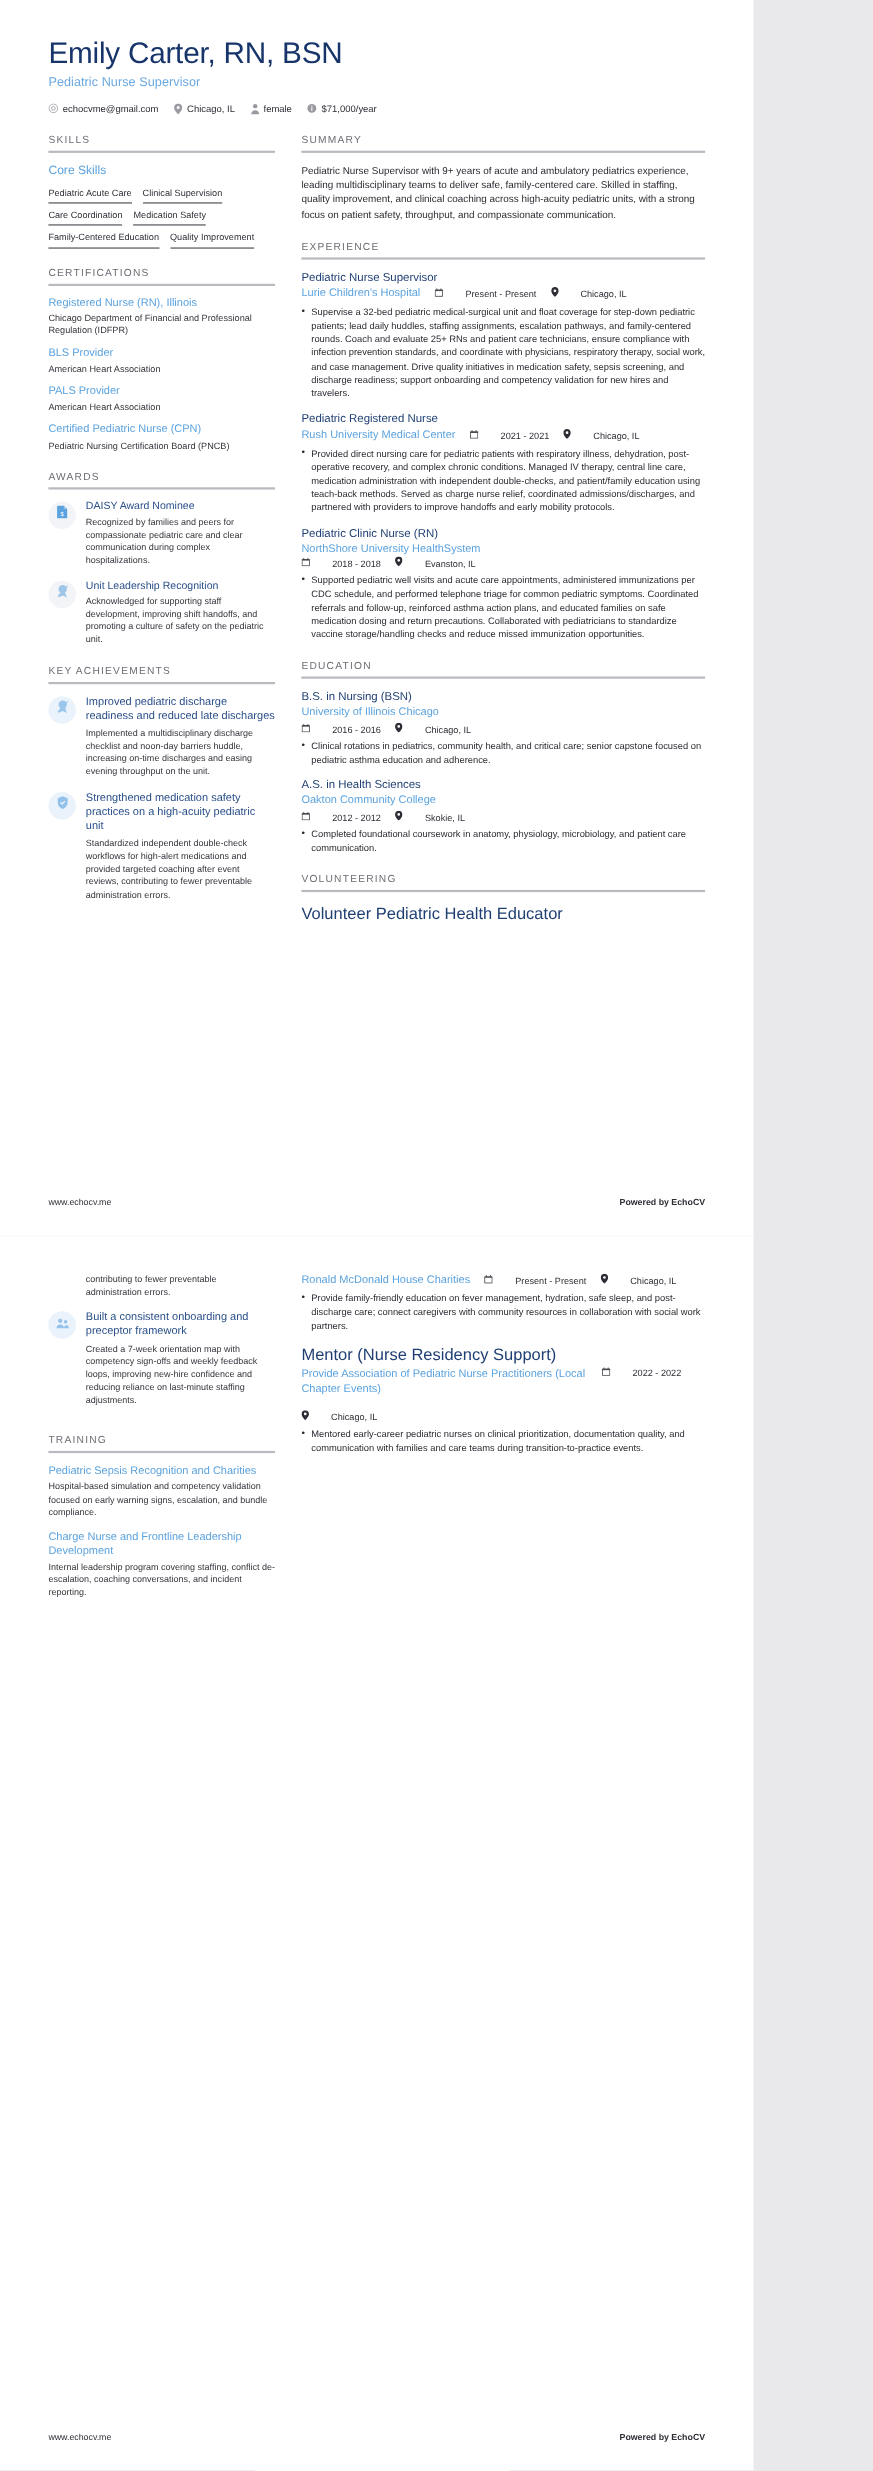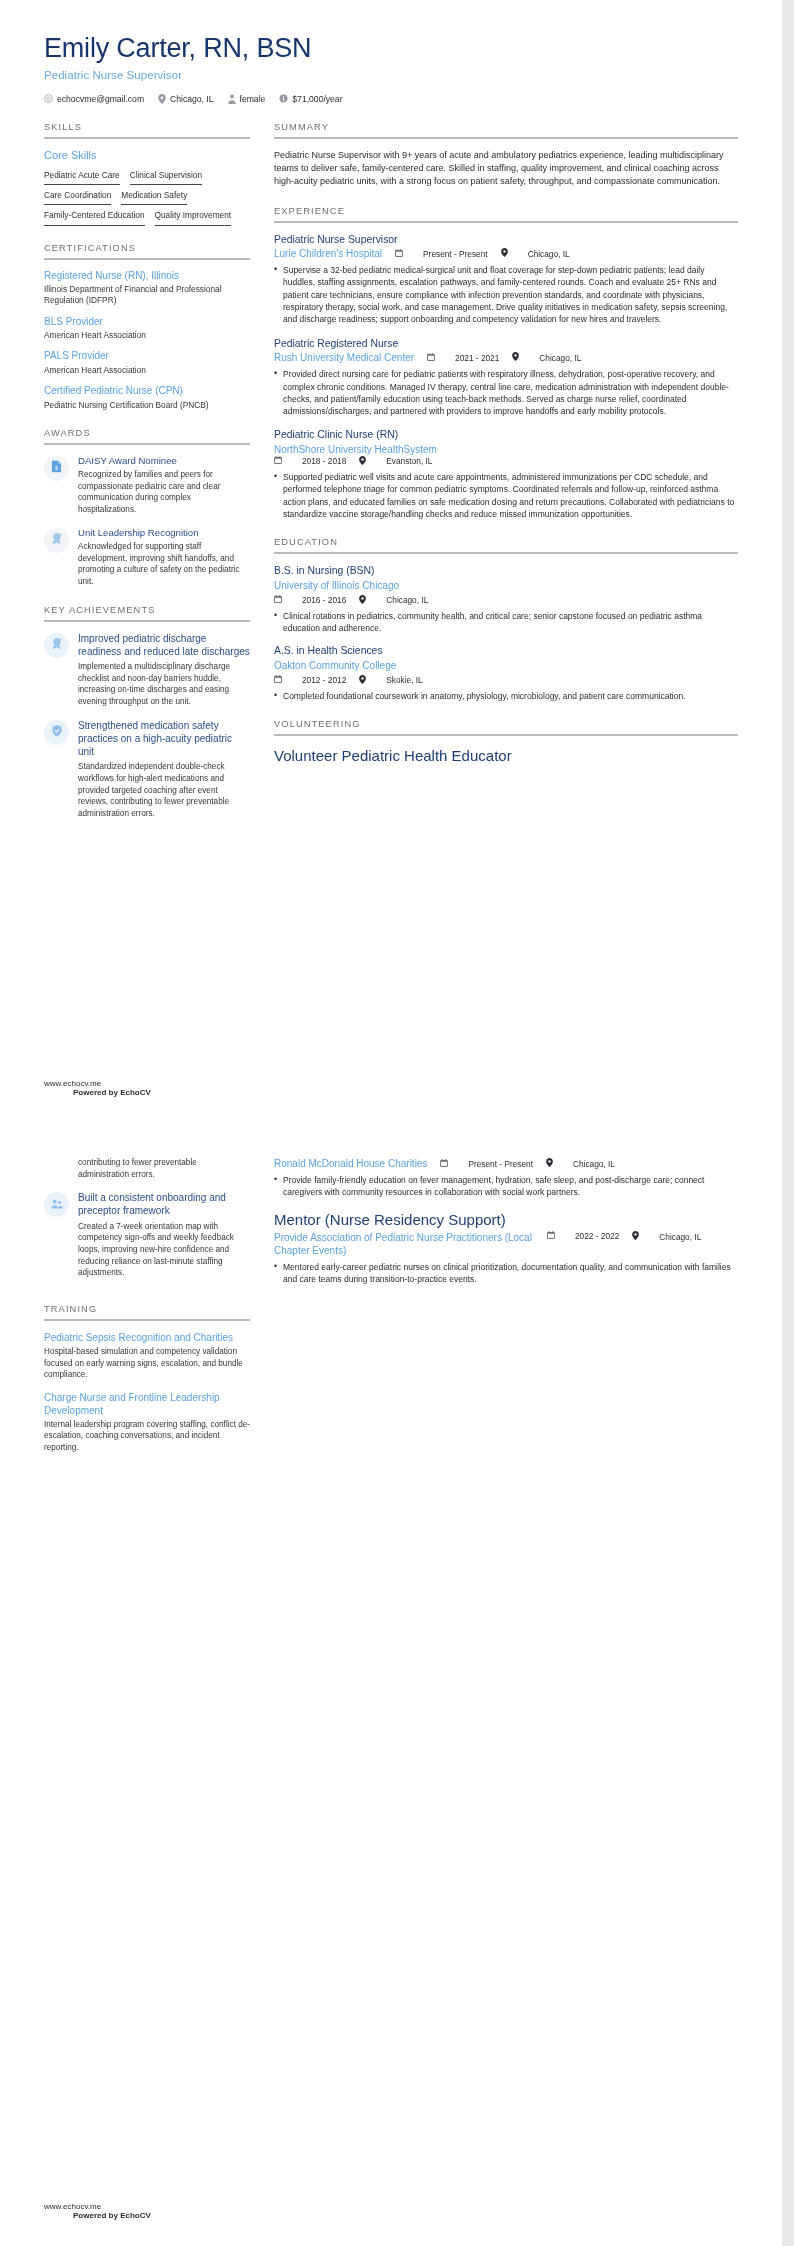--- a/index.html
+++ b/index.html
@@ -4,21 +4,21 @@
 <style>
   * { box-sizing: border-box; margin: 0; padding: 0; }
   html, body {
     background: #e9e9ec;
     font-family: "Liberation Sans", sans-serif;
     -webkit-font-smoothing: antialiased;
   }
   body { width: 794px; }
 
   .page {
-    width: 782px;
+    width: 685px;
     height: 1123px;
     background: #ffffff;
     position: relative;
     overflow: hidden;
   }
 
   .page-inner {
     padding: 34px 44px 0 44px;
     height: 1055px;
     overflow: hidden;
@@ -276,21 +276,21 @@
     line-height: 1.3;
   }
 
   
   .page-footer {
     position: absolute;
     left: 44px; right: 44px;
     bottom: 26px;
     display: flex;
     justify-content: space-between;
-    flex-direction: column;
+    align-items: center;
   }
   .footer-url {
     font-size: 8px;
     color: #2d2d35;
   }
   .footer-brand {
     font-size: 8px;
     color: #2d2d35;
     font-weight: bold;
     padding-left: 29px;
@@ -368,21 +368,21 @@
             <span class="skill-tag">Family-Centered Education</span>
             <span class="skill-tag">Quality Improvement</span>
           </div>
         </div>
 
         <div class="sec">
           <div class="sec-title">CERTIFICATIONS</div>
           <div class="sec-rule"></div>
           <div class="cert">
             <div class="cert-name">Registered Nurse (RN), Illinois</div>
-            <div class="cert-issuer">Illinois Department of Financial and Professional Regulation (IDFPR)</div>
+            <div class="cert-issuer">Chicago Department of Financial and Professional Regulation (IDFPR)</div>
           </div>
           <div class="cert">
             <div class="cert-name">BLS Provider</div>
             <div class="cert-issuer">American Heart Association</div>
           </div>
           <div class="cert">
             <div class="cert-name">PALS Provider</div>
             <div class="cert-issuer">American Heart Association</div>
           </div>
           <div class="cert">

